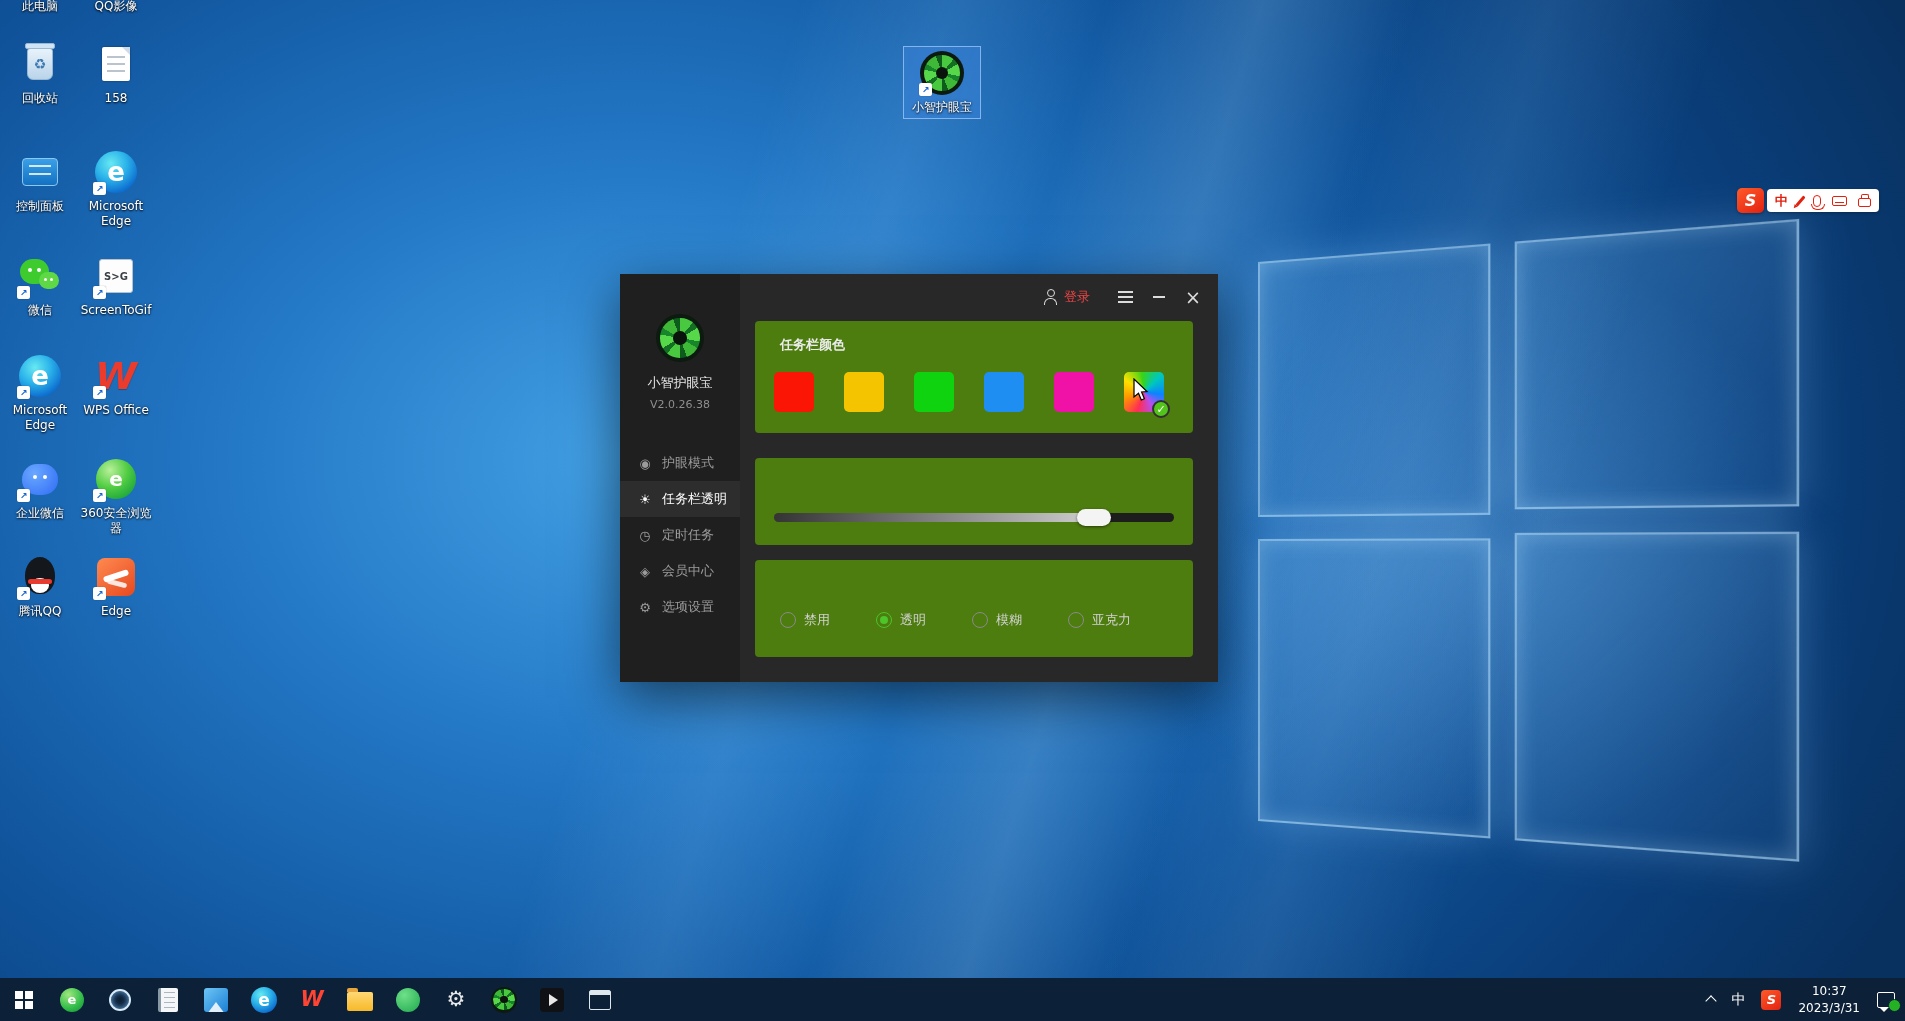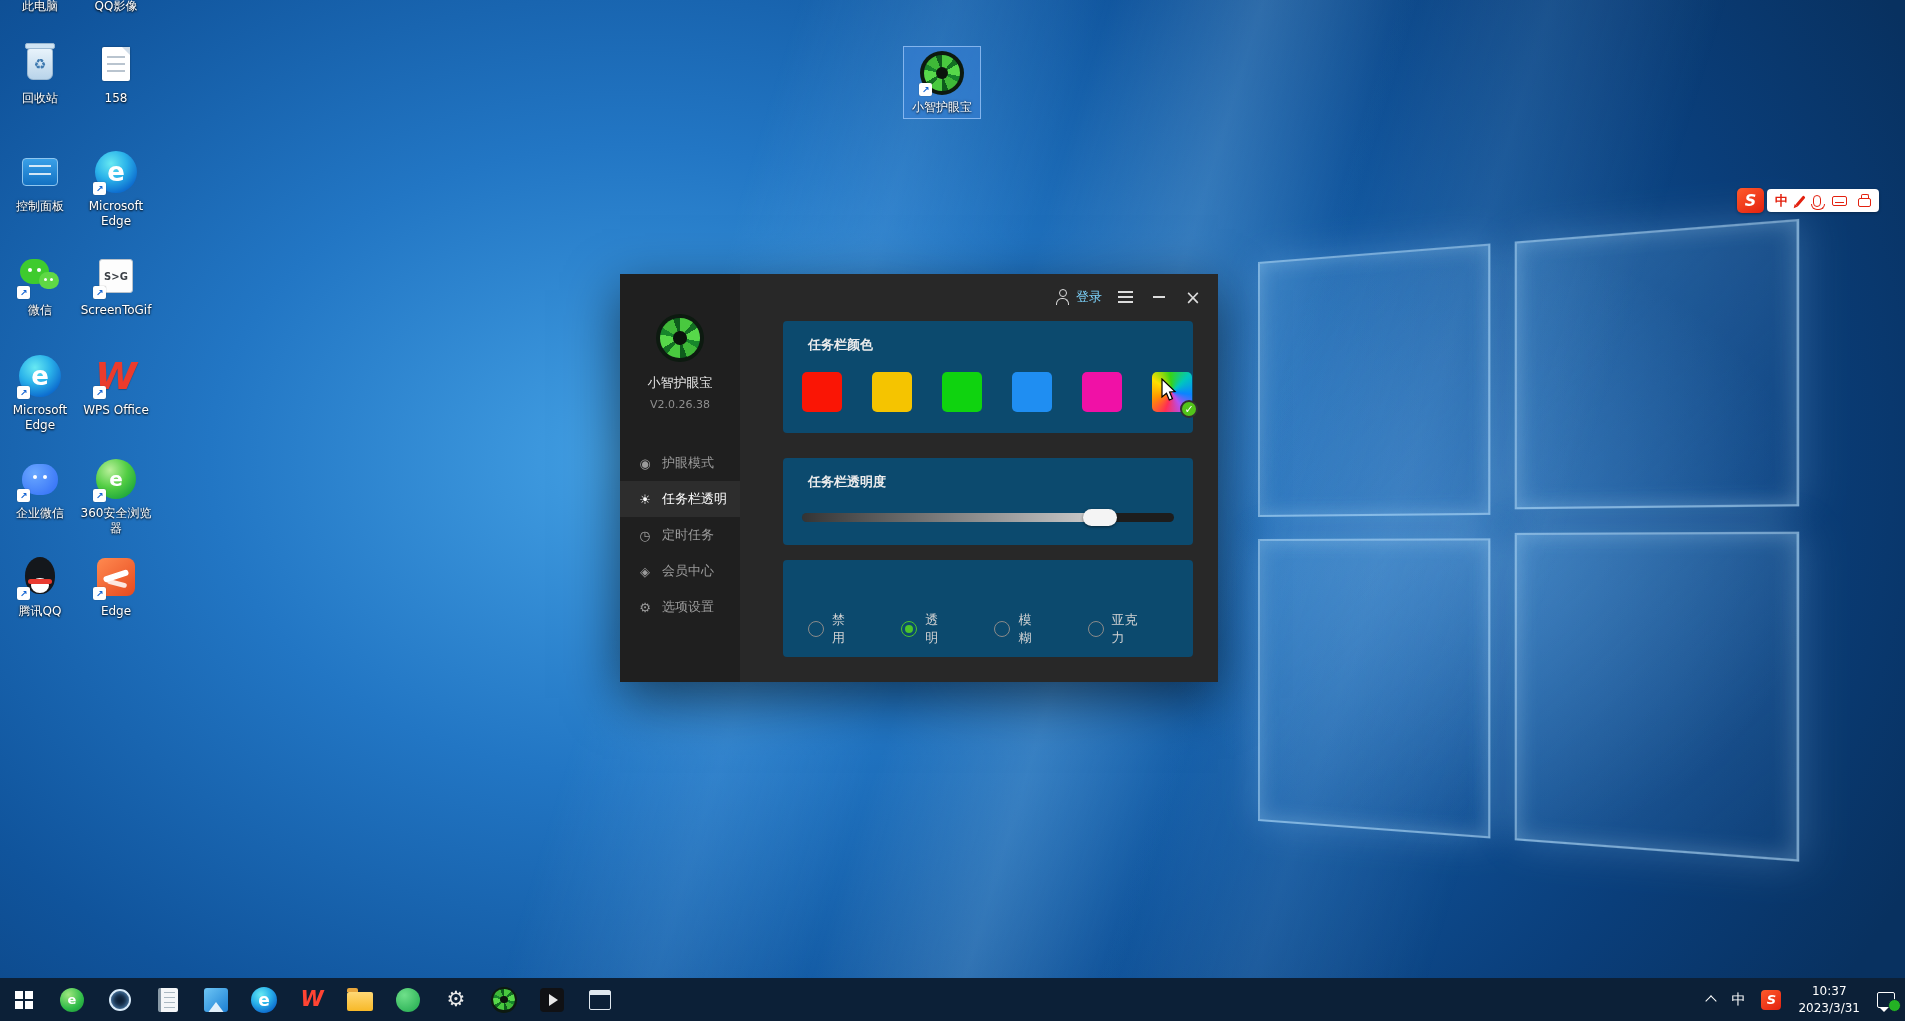--- a/index.html
+++ b/index.html
@@ -105,31 +105,31 @@
   .side .logo { margin:40px auto 0; width:48px; height:48px; }
   .side .appname { text-align:center; margin-top:12px; font-size:13px; color:#e8e8e8; }
   .side .ver { text-align:center; margin-top:6px; font-size:11px; color:#8f8f8f; }
   .menu { margin-top:34px; }
   .mi { height:36px; display:flex; align-items:center; gap:9px; padding-left:17px; color:#9b9b9b; cursor:pointer; }
   .mi .mic { width:16px; text-align:center; font-size:13px; }
   .mi.active { background:#2d2d2d; color:#fff; }
 
   .content { flex:1; position:relative; }
   .tbar { position:absolute; top:8px; right:12px; display:flex; align-items:center; height:30px; z-index:2; }
-  .login { display:flex; align-items:center; gap:6px; color:#7dd3fc; cursor:pointer; margin-right:2px; }
+  .login { display:flex; align-items:center; gap:6px; color:#ef4444; cursor:pointer; margin-right:14px; }
   .person { width:15px; height:16px; position:relative; }
   .person::before { content:""; position:absolute; left:4px; top:0; width:6px; height:6px; border-radius:50%; border:1.5px solid #dcdcdc; }
   .person::after  { content:""; position:absolute; left:1px; top:9px; width:11px; height:6px; border-radius:6px 6px 0 0; border:1.5px solid #dcdcdc; border-bottom:0; }
   .wbtn { width:26px; height:26px; display:flex; align-items:center; justify-content:center; margin-left:8px; cursor:pointer; color:#dcdcdc; }
   .hamb { width:15px; height:12px; display:flex; flex-direction:column; justify-content:space-between; }
   .hamb i { height:1.6px; background:#dcdcdc; }
   .minbar { width:12px; height:1.6px; background:#dcdcdc; display:block; }
   .closex { font-size:19px; line-height:1; }
 
-  .panel { position:absolute; left:43px; right:25px; background:#0c4a6e; border-radius:4px; }
+  .panel { position:absolute; left:15px; right:25px; background:#4d7c0f; border-radius:4px; }
   .panel h3 { font-size:13px; font-weight:600; color:#ececec; padding:15px 0 0 25px; }
   .p1 { top:47px;  height:112px; }
   .p2 { top:184px; height:87px; }
   .p3 { top:286px; height:97px; }
 
   .sws { position:absolute; left:19px; top:51px; display:flex; gap:30px; }
   .sw { width:40px; height:40px; border-radius:5px; cursor:pointer; position:relative; }
   .sw.rainbow { background:conic-gradient(from 200deg, #ff2d55, #ff9500, #ffe000, #37d317, #00c7be, #0a84ff, #b54ff0, #ff2d55); }
   .chk { position:absolute; right:-6px; bottom:-6px; width:18px; height:18px; border-radius:50%; background:#52c41a;
     color:#fff; font-size:11px; display:flex; align-items:center; justify-content:center; border:2px solid #313131; }
@@ -405,21 +405,20 @@
         <div class="sw rainbow">
           <svg class="cursor" width="17" height="24" viewBox="0 0 17 24">
             <path d="M1 1 L1 19 L5.5 15.2 L8.3 22 L11.4 20.7 L8.6 14 L14 13.6 Z" fill="#ffffff" stroke="#000000" stroke-width="1.2"></path>
           </svg>
           <span class="chk">✓</span>
         </div>
       </div>
     </div>
 
     <div class="panel p2">
-      <h3>任务栏透明度</h3>
       <div class="slider">
         <div class="fill"></div>
         <div class="knob"></div>
       </div>
     </div>
 
     <div class="panel p3">
       <div class="radios">
         <div class="radio">
           <span class="rc"></span>

